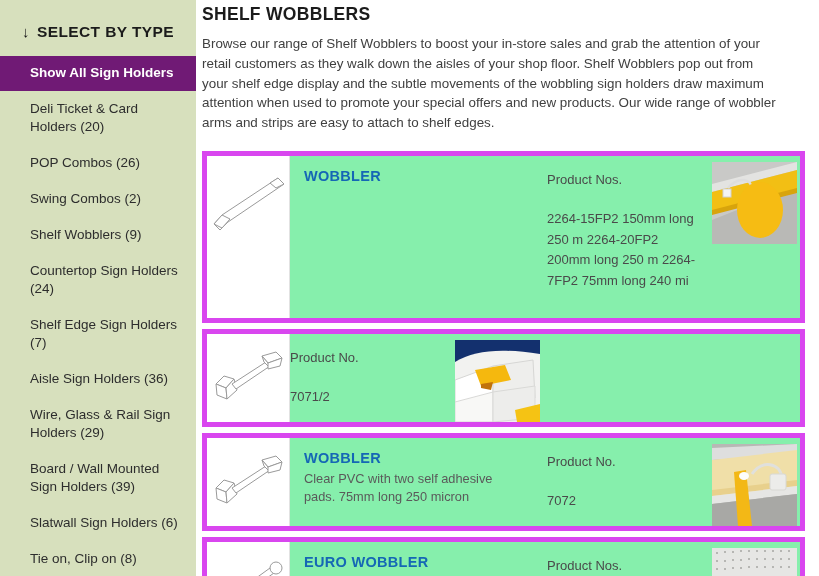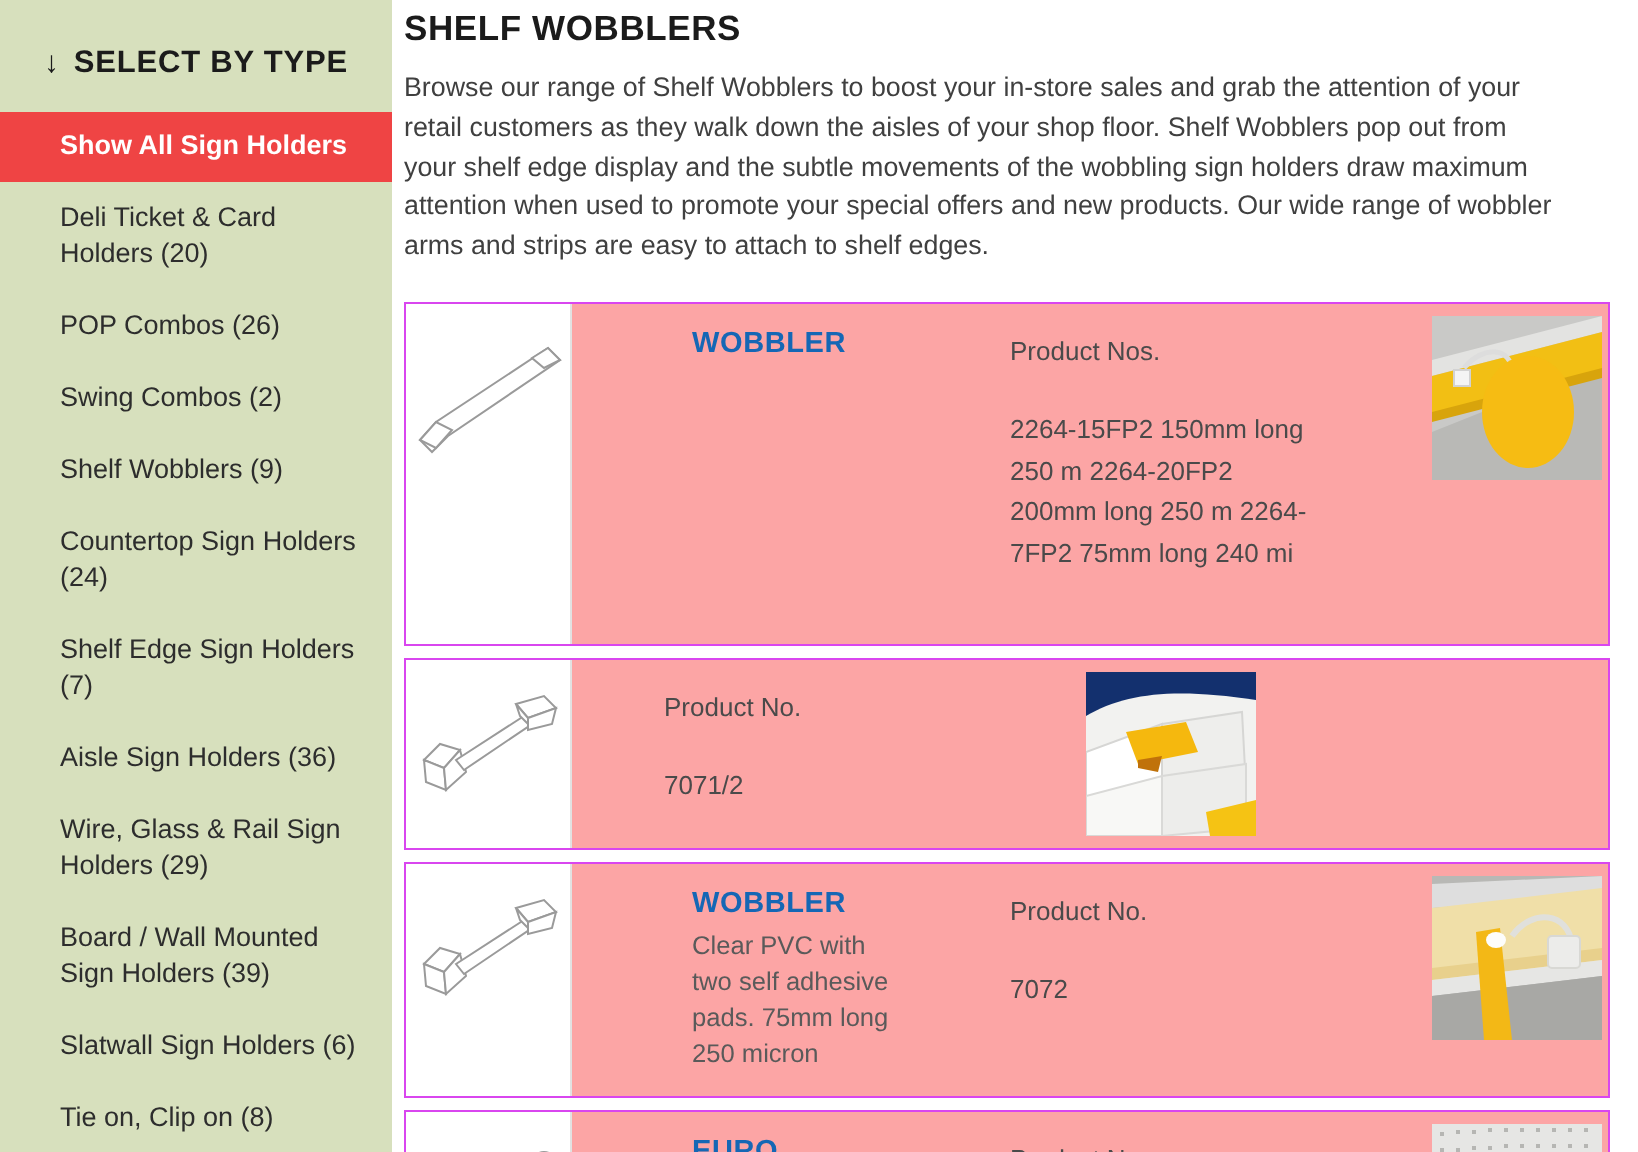--- a/index.html
+++ b/index.html
@@ -54,21 +54,21 @@
     padding: 0;
   }
   .nav-item {
     font-size: 13.5px;
     line-height: 18px;
     color: #2d2d2d;
     padding: 9px 16px 9px 30px;
     box-sizing: border-box;
   }
   .nav-item.active {
-    background: #ef4444;
+    background: #701a75;
     color: #ffffff;
     font-weight: bold;
     padding-top: 8px;
     padding-bottom: 9px;
   }
 
   
   .main {
     flex: 1;
     height: 576px;
@@ -92,26 +92,25 @@
     max-width: 580px;
   }
 
   
   .product-list {
     display: block;
   }
   .product-row {
     display: flex;
     align-items: stretch;
-    border: 1px solid #d946ef;
-    background: #fca5a5;
+    border: 5px solid #d946ef;
+    background: #86efac;
     margin-bottom: 6px;
     box-sizing: border-box;
     min-height: 96px;
-    gap: 46px;
   }
   .product-row.tall { min-height: 172px; }
 
   .thumb-cell {
     width: 83px;
     min-width: 83px;
     border-right: 1px solid #e2e2e2;
     background: #ffffff;
     display: flex;
     align-items: flex-start;

